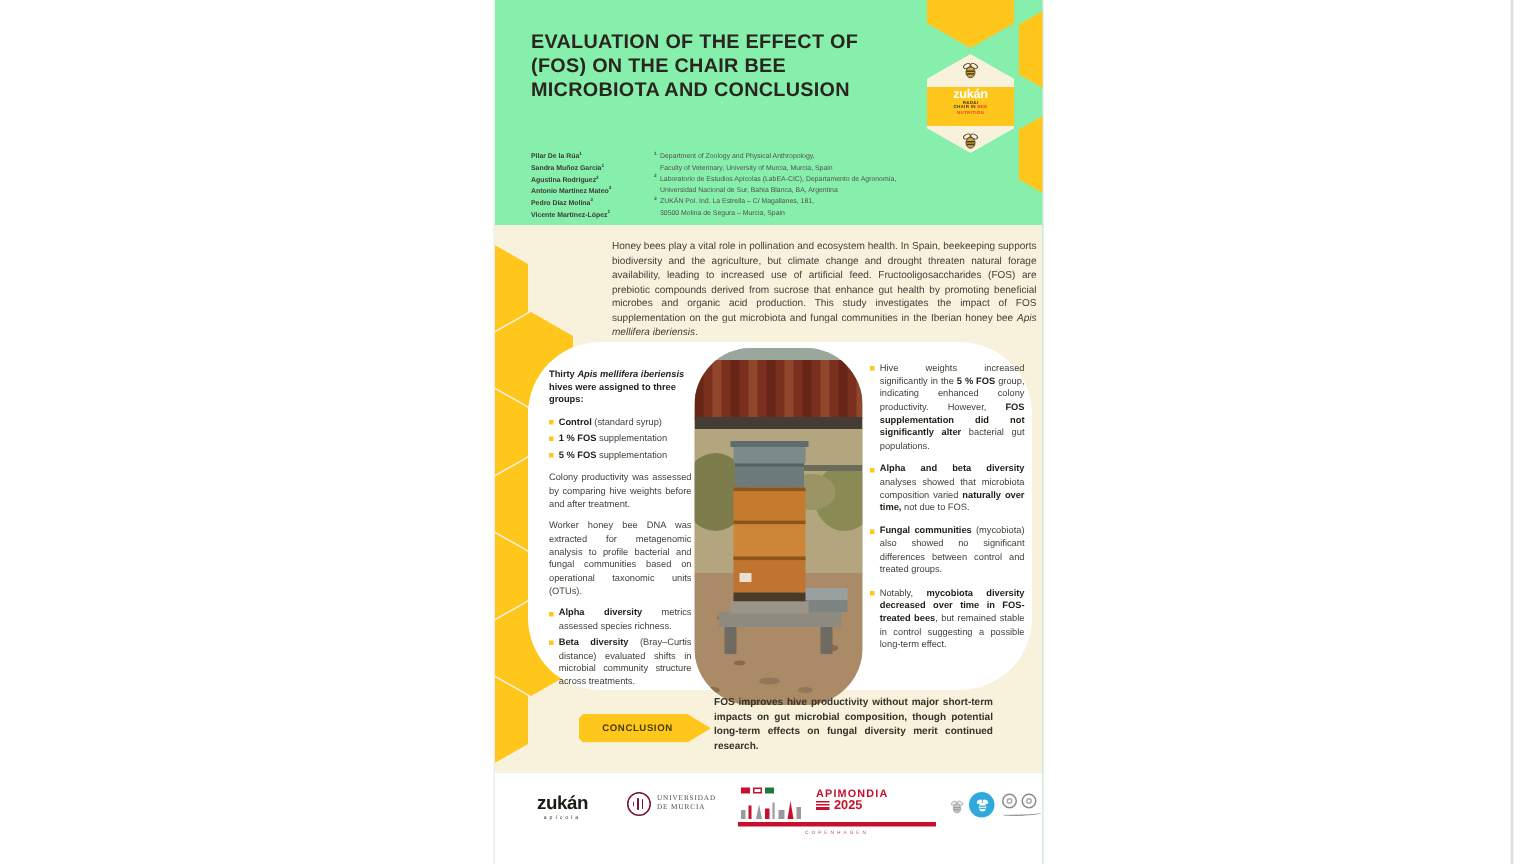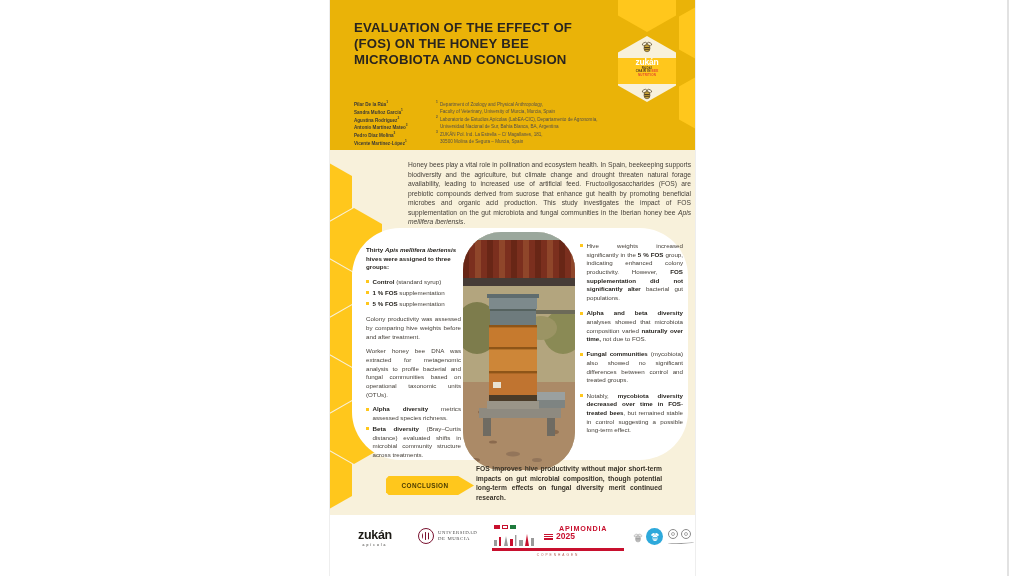--- a/index.html
+++ b/index.html
@@ -7,21 +7,21 @@
     --cream:#f8f1db;
     --red:#c8102e;
     --ink:#2a251f;
     --body:#46413a;
   }
   *{margin:0;padding:0;box-sizing:border-box;}
   html,body{width:1024px;height:576px;overflow:hidden;background:#ffffff;
     font-family:"Liberation Sans",sans-serif;color:var(--body);}
   .stage{position:relative;width:1024px;height:576px;background:#fff;}
   .edge-line{position:absolute;left:1007px;top:0;width:2px;height:576px;background:#e2e2e2;}
-  .poster{position:absolute;left:330px;top:0;width:365px;height:576px;background:#eab308;
+  .poster{position:absolute;left:330px;top:0;width:365px;height:576px;background:#86efac;
     overflow:hidden;box-shadow:0 0 0 1px #eeeeee;}
   .hex{position:absolute;clip-path:polygon(50% 0%,100% 25%,100% 75%,50% 100%,0% 75%,0% 25%);
     background:var(--yellow);}
   
   .title{position:absolute;left:24px;top:20px;width:260px;color:var(--ink);
     font-size:13.2px;font-weight:800;line-height:1.22;letter-spacing:.2px;}
   .title div{white-space:nowrap;}
   .badge-hex-center{width:58px;height:66px;left:288px;top:36px;background:var(--cream);}
   .badge-band{position:absolute;left:0;right:0;top:22px;height:26px;background:var(--yellow);
     text-align:center;}
@@ -72,21 +72,21 @@
   .zukan .zs{font-size:3.4px;letter-spacing:2px;margin-top:1px;}
   .um{position:absolute;left:88px;top:13px;display:flex;gap:4px;align-items:center;}
   .um-crest{width:16px;height:16px;border-radius:50%;border:1.4px solid #7a1230;position:relative;}
   .um-crest::after{content:"";position:absolute;left:3px;top:3px;right:3px;bottom:3px;
     background:repeating-linear-gradient(90deg,#7a1230 0 1px,transparent 1px 3px);border-radius:50%;}
   .um-text{font-family:"Liberation Serif",serif;font-size:4.8px;letter-spacing:.6px;color:#4a4a4a;line-height:1.25;}
   .apim{position:absolute;left:162px;top:9px;width:132px;height:36px;}
   .apim-flags{position:absolute;left:2px;top:1px;display:flex;gap:2px;}
   .apim-flags i{display:block;width:6px;height:4px;}
   .apim-sky{position:absolute;left:0;top:8px;}
-  .apim-name{position:absolute;left:67px;top:0;font-size:7.2px;font-weight:800;color:var(--red);letter-spacing:.8px;}
+  .apim-name{position:absolute;left:52px;top:0;font-size:7.2px;font-weight:800;color:var(--red);letter-spacing:.8px;}
   .apim-mid{position:absolute;left:52px;top:9px;display:flex;gap:3px;align-items:flex-end;}
   .apim-lines i{display:block;width:9px;height:1.2px;background:var(--red);margin-bottom:1px;}
   .apim-year{font-size:8.5px;font-weight:700;color:var(--red);line-height:.9;}
   .apim-bar{position:absolute;left:0;top:24px;width:132px;height:3px;background:var(--red);}
   .apim-city{position:absolute;left:0;top:28.5px;width:132px;text-align:center;font-size:3.2px;
     letter-spacing:2px;color:#b05a52;}
   .gbee{position:absolute;left:303px;top:18px;opacity:.65;}
   .bluebadge{position:absolute;left:316px;top:13px;width:17px;height:17px;border-radius:50%;
     background:#2ea9db;display:flex;align-items:center;justify-content:center;}
   .seal{position:absolute;top:14px;width:10px;height:10px;border-radius:50%;border:1px solid #8a8a8a;}
@@ -98,21 +98,21 @@
 </head>
 <body>
 
 <div class="stage">
   <div class="edge-line"></div>
 
   <div class="poster">
 
     <div class="title">
       <div>EVALUATION OF THE EFFECT OF</div>
-      <div>(FOS) ON THE HONEY BEE</div>
+      <div>(FOS) ON THE CHAIR BEE</div>
       <div>MICROBIOTA AND CONCLUSION</div>
     </div>
 
     <div class="hex" style="left:288px;top:-34px;width:58px;height:66px;"></div>
     <div class="hex" style="left:349px;top:0px;width:58px;height:66px;"></div>
     <div class="hex" style="left:349px;top:70px;width:58px;height:66px;"></div>
     <div class="hex badge-hex-center">
       <div class="badge-band">
         <div class="badge-brand">zukán</div>
         <div class="badge-sub">R&amp;D&amp;I</div>

